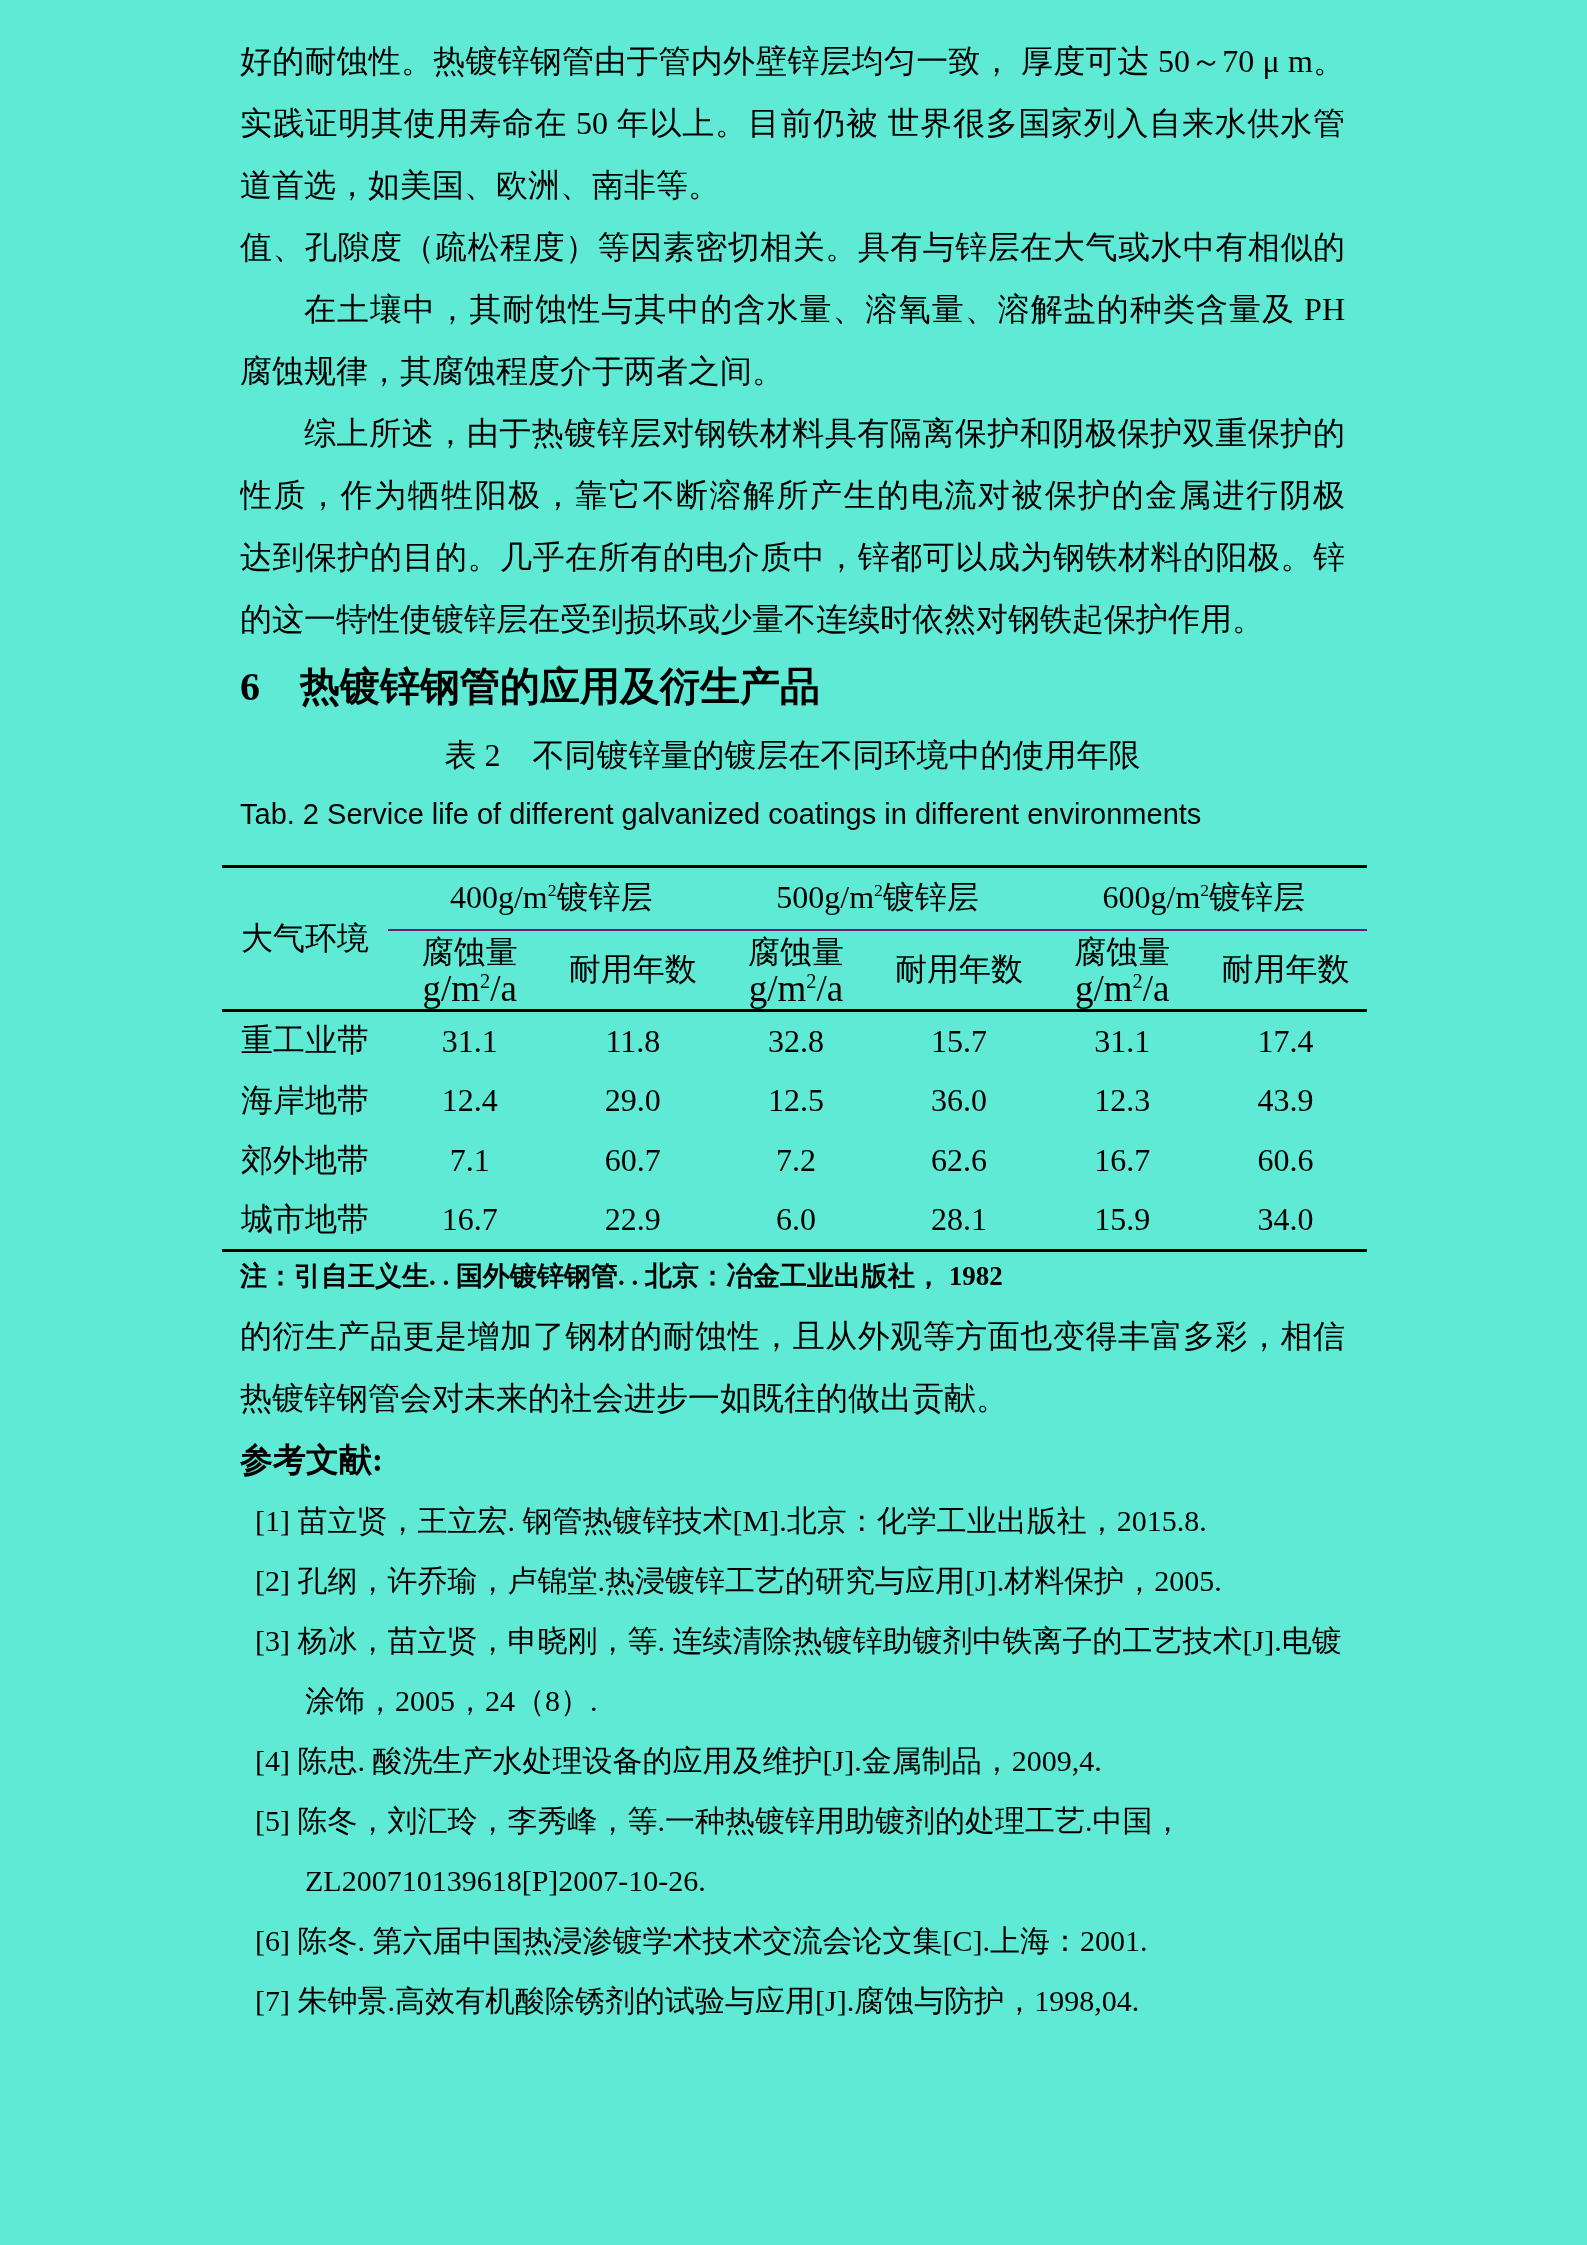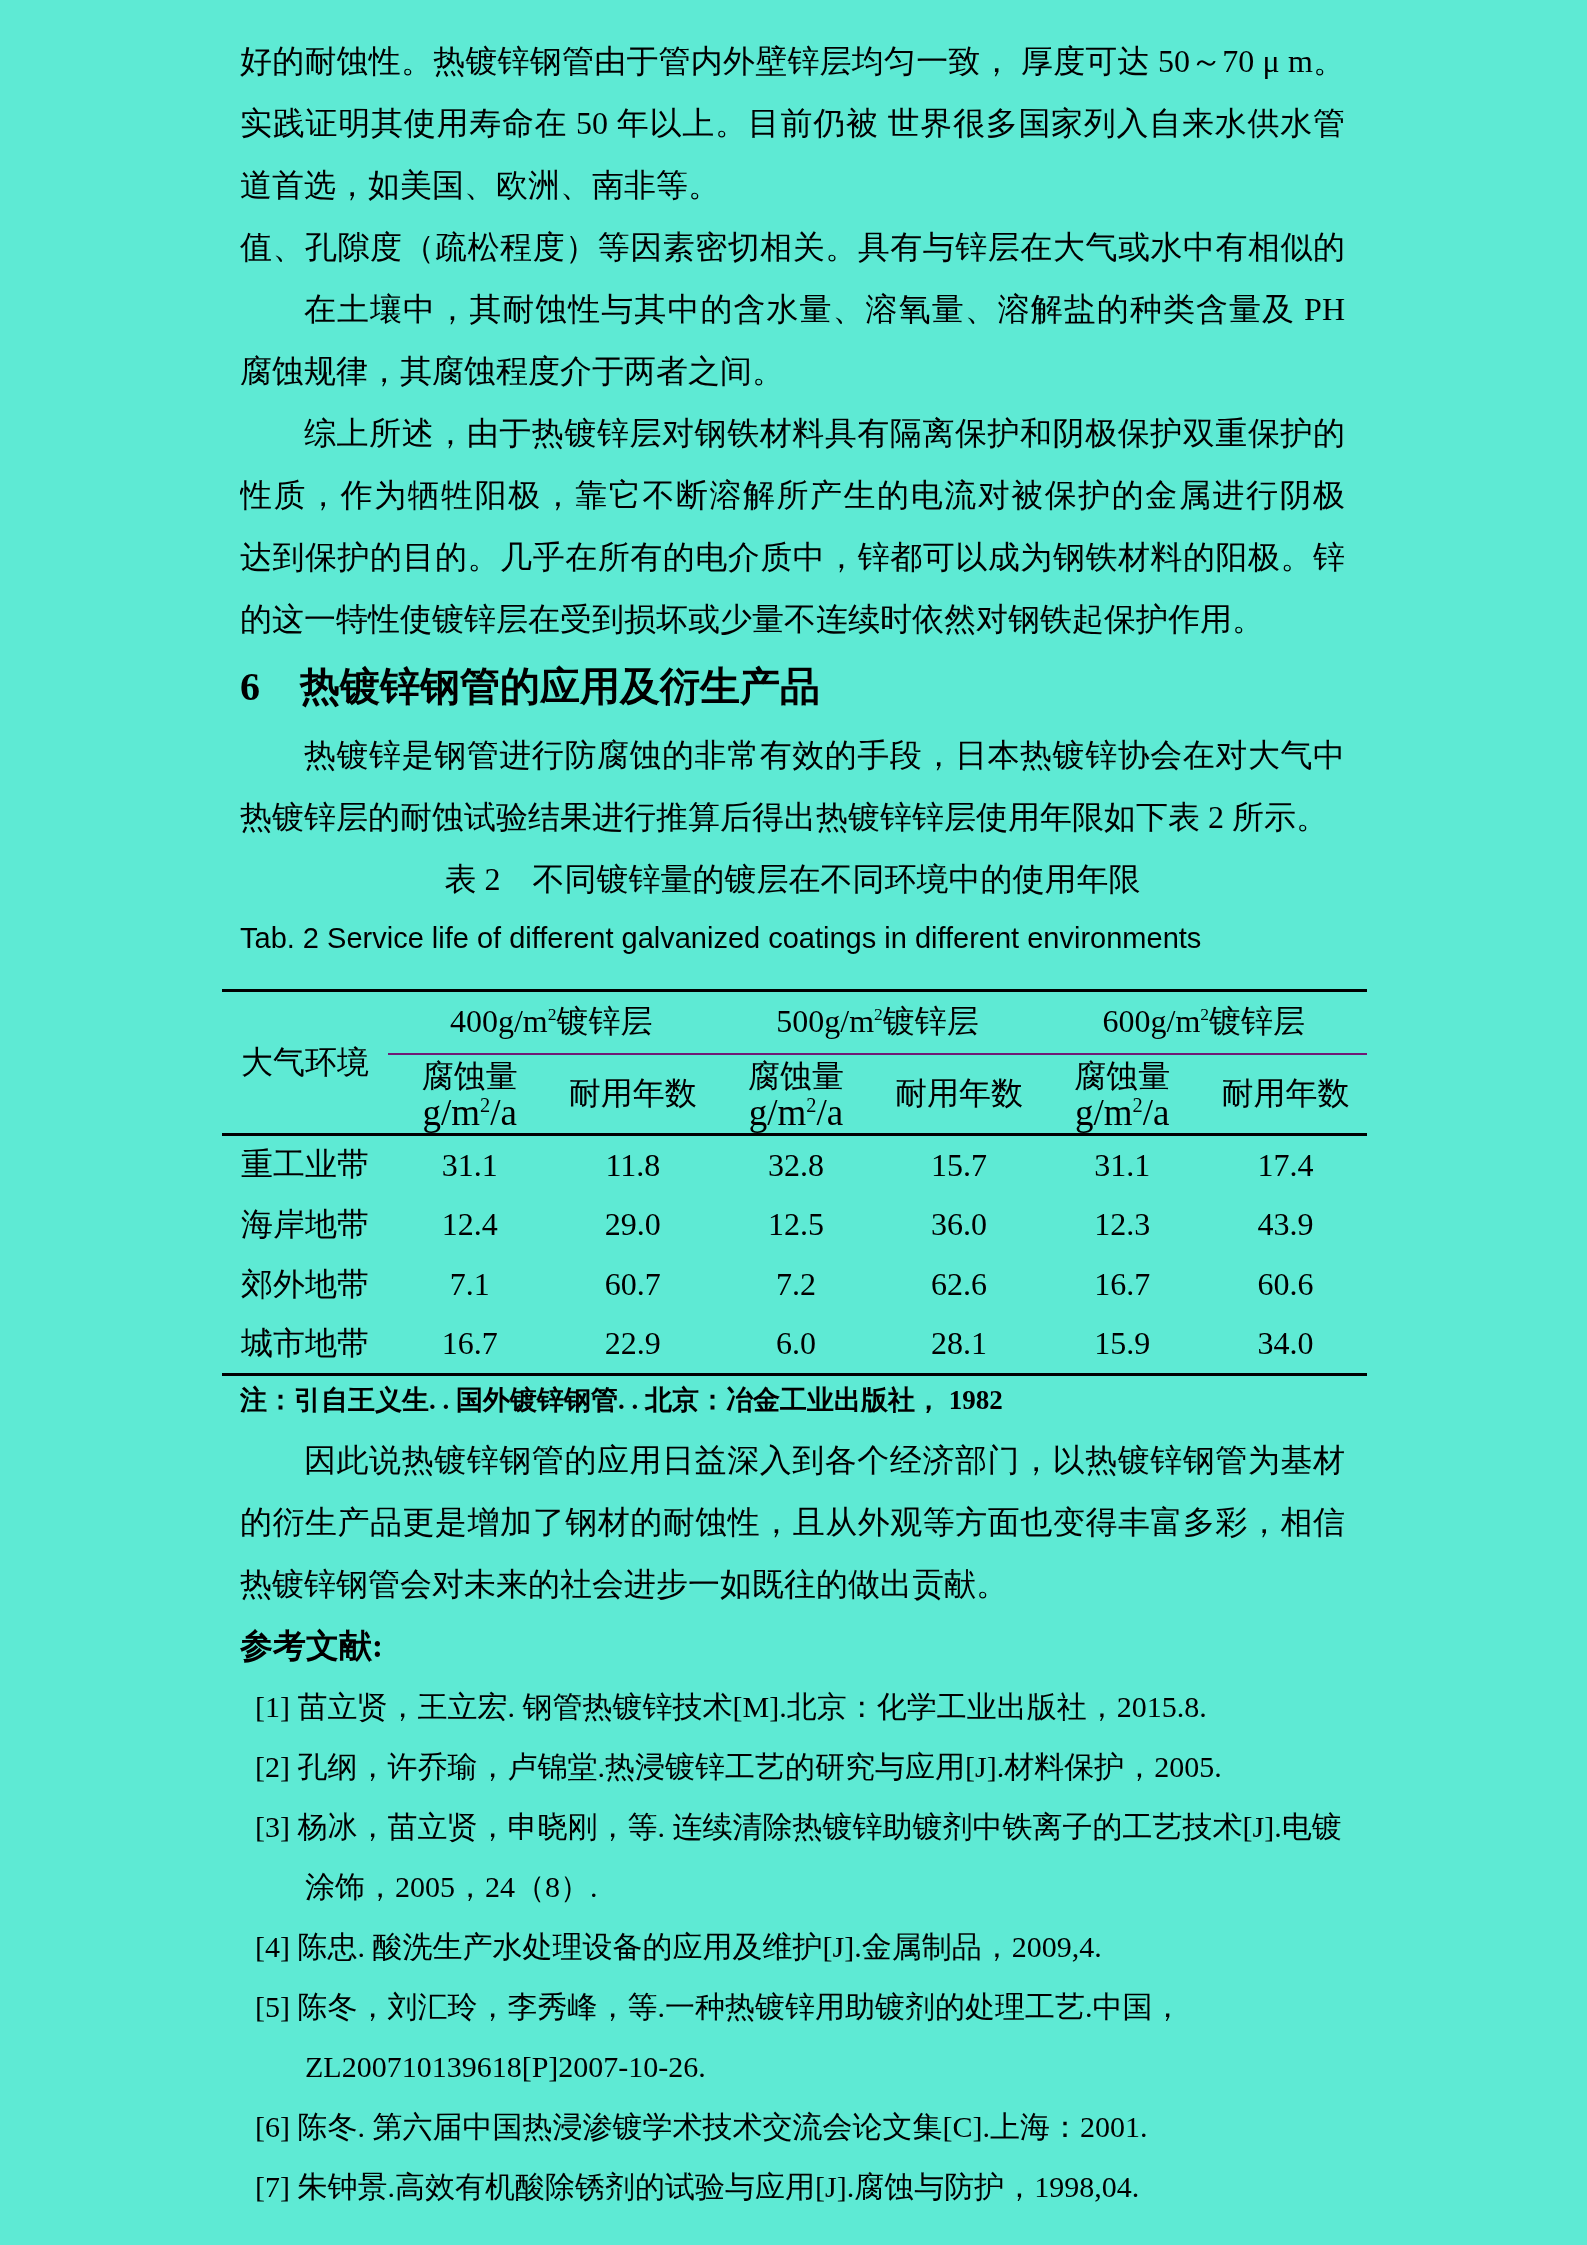--- a/index.html
+++ b/index.html
@@ -120,24 +120,20 @@
       <div class="bl just ind">综上所述，由于热镀锌层对钢铁材料具有隔离保护和阴极保护双重保护的</div>
       <div class="bl just">性质，作为牺牲阳极，靠它不断溶解所产生的电流对被保护的金属进行阴极化，</div>
       <div class="bl just">达到保护的目的。几乎在所有的电介质中，锌都可以成为钢铁材料的阳极。锌</div>
       <div class="bl">的这一特性使镀锌层在受到损坏或少量不连续时依然对钢铁起保护作用。</div>
     </div>
 
     <div class="heading">
       <span class="hnum">6</span><span class="htitle">热镀锌钢管的应用及衍生产品</span>
     </div>
 
-    <div>
-      <div class="bl just ind">热镀锌是钢管进行防腐蚀的非常有效的手段，日本热镀锌协会在对大气中</div>
-      <div class="bl">热镀锌层的耐蚀试验结果进行推算后得出热镀锌锌层使用年限如下表 2 所示。</div>
-    </div>
 
     <div class="cap-cn">表 2　不同镀锌量的镀层在不同环境中的使用年限</div>
     <div class="cap-en">Tab. 2  Service life of different galvanized coatings in different environments</div>
 
     <table class="tbl">
       <colgroup>
         <col class="c0">
           <col class="cn">
           <col class="cn">
           <col class="cn">
@@ -204,21 +200,20 @@
           <td>28.1</td>
           <td>15.9</td>
           <td>34.0</td>
         </tr>
       </tbody>
     </table>
 
     <div class="note">注：引自王义生. . 国外镀锌钢管. . 北京：冶金工业出版社， 1982</div>
 
     <div class="p5">
-      <div class="bl just ind">因此说热镀锌钢管的应用日益深入到各个经济部门，以热镀锌钢管为基材</div>
       <div class="bl just">的衍生产品更是增加了钢材的耐蚀性，且从外观等方面也变得丰富多彩，相信</div>
       <div class="bl">热镀锌钢管会对未来的社会进步一如既往的做出贡献。</div>
     </div>
 
     <div class="ref-label">参考文献:</div>
     <div>
       <div class="rl">[1] 苗立贤，王立宏. 钢管热镀锌技术[M].北京：化学工业出版社，2015.8.</div>
       <div class="rl">[2] 孔纲，许乔瑜，卢锦堂.热浸镀锌工艺的研究与应用[J].材料保护，2005.</div>
       <div class="rl">[3] 杨冰，苗立贤，申晓刚，等. 连续清除热镀锌助镀剂中铁离子的工艺技术[J].电镀与</div>
       <div class="rl cont">涂饰，2005，24（8）.</div>

